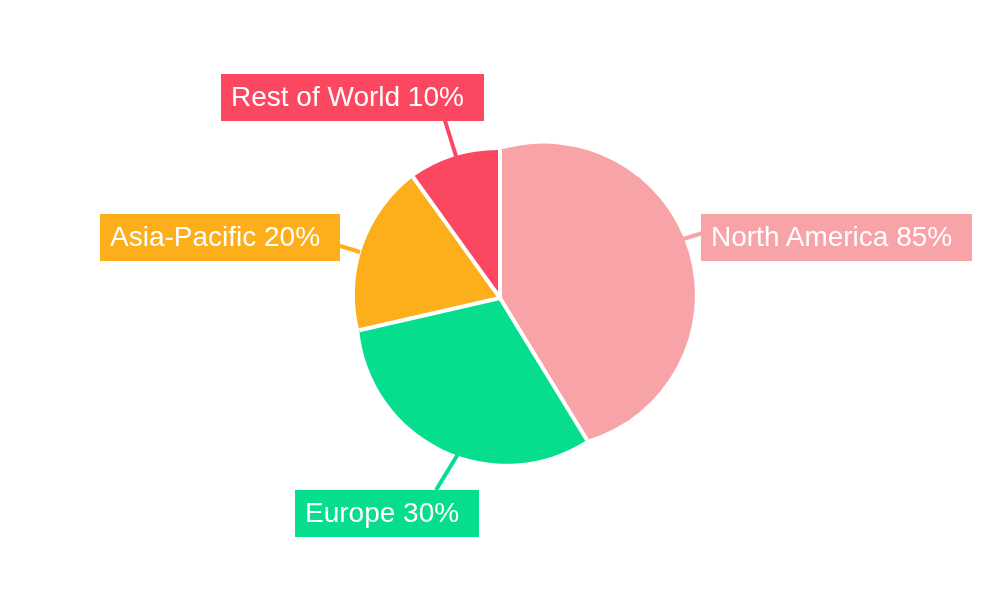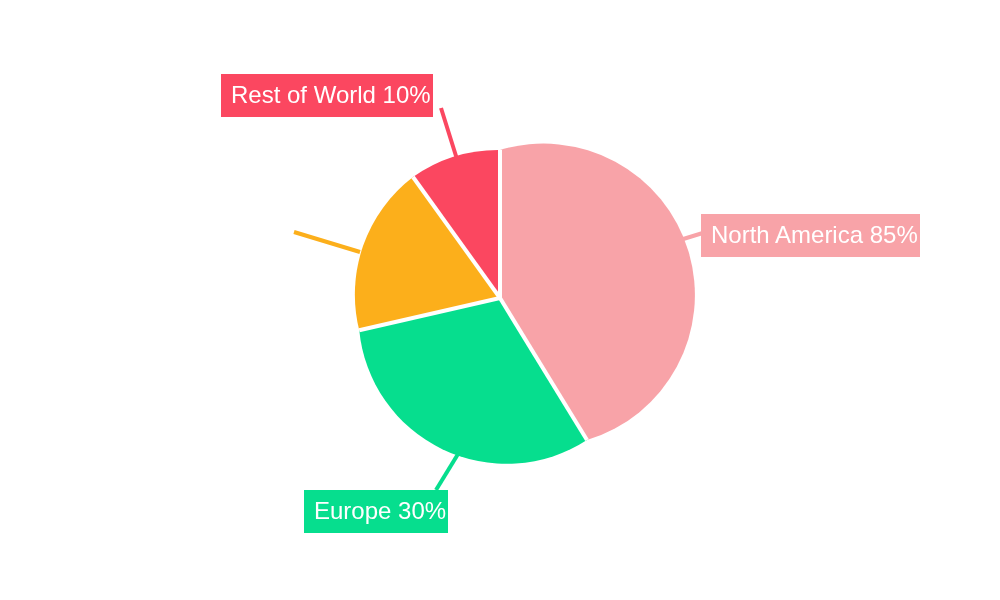--- a/index.html
+++ b/index.html
@@ -20,24 +20,24 @@
   }
   #pie-svg {
     position: absolute;
     left: 0;
     top: 0;
   }
   .slice-label {
     position: absolute;
     color: #ffffff;
     font-family: "Liberation Sans", sans-serif;
-    font-size: 24px;
+    font-size: 28px;
     line-height: 1;
     white-space: nowrap;
-    padding: 9px 2px 10px 10px;
+    padding: 9px 20px 10px 10px;
     box-sizing: border-box;
   }
 </style>
 </head>
 <body>
 
 <div id="chart-root">
 
   <svg id="pie-svg" width="1000" height="600" viewBox="0 0 1000 600">
 
@@ -60,22 +60,25 @@
       <line x1="500" y1="298" x2="586.98" y2="440.06"></line>
       <line x1="500" y1="298" x2="359.24" y2="330.30"></line>
       <line x1="500" y1="298" x2="413.00" y2="176.98"></line>
     </g>
   </svg>
 
   <div class="slice-label" style="left:221px; top:74px; background:#FB4760;">
     <span>Rest of World 10%</span>
   </div>
 
+  <div class="slice-label" style="left:100px; top:214px; background:#FCAF1B;">
+    <span>Asia-Pacific 20%</span>
+  </div>
 
   <div class="slice-label" style="left:701px; top:214px; background:#F8A3A8;">
     <span>North America 85%</span>
   </div>
 
-  <div class="slice-label" style="left:304px; top:490px; background:#06DE8E;">
+  <div class="slice-label" style="left:295px; top:490px; background:#06DE8E;">
     <span>Europe 30%</span>
   </div>
 
 </div>
 
 </body></html>

